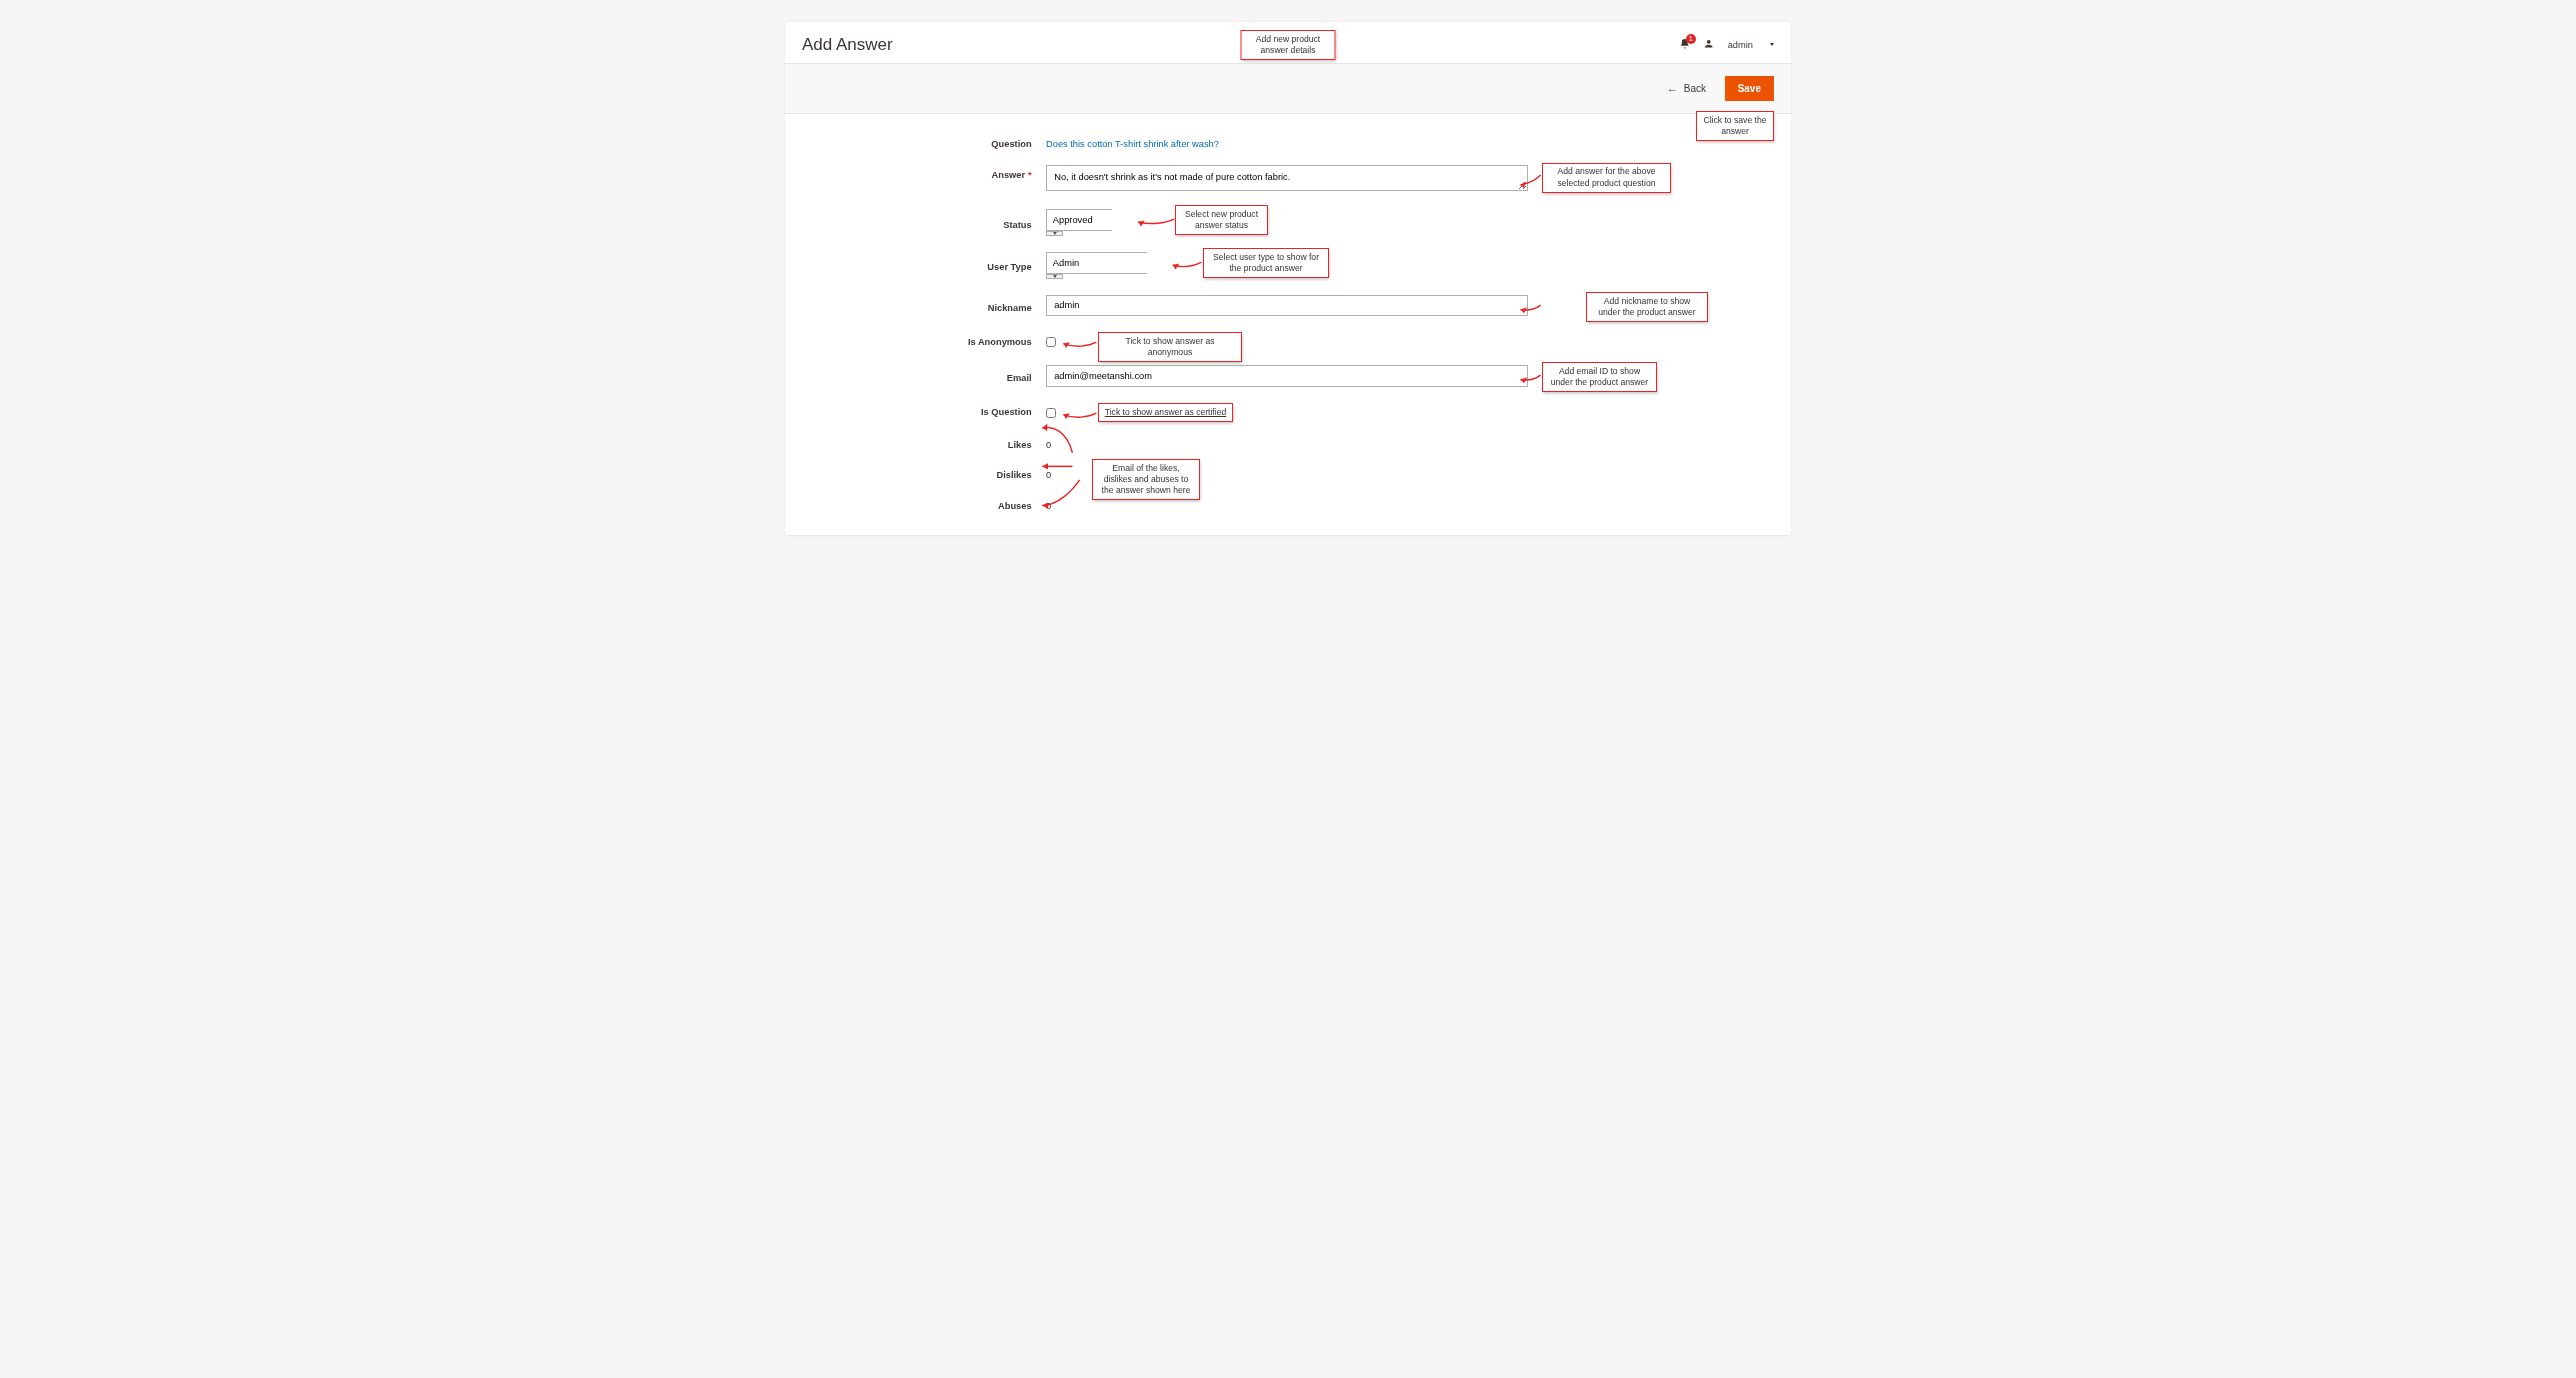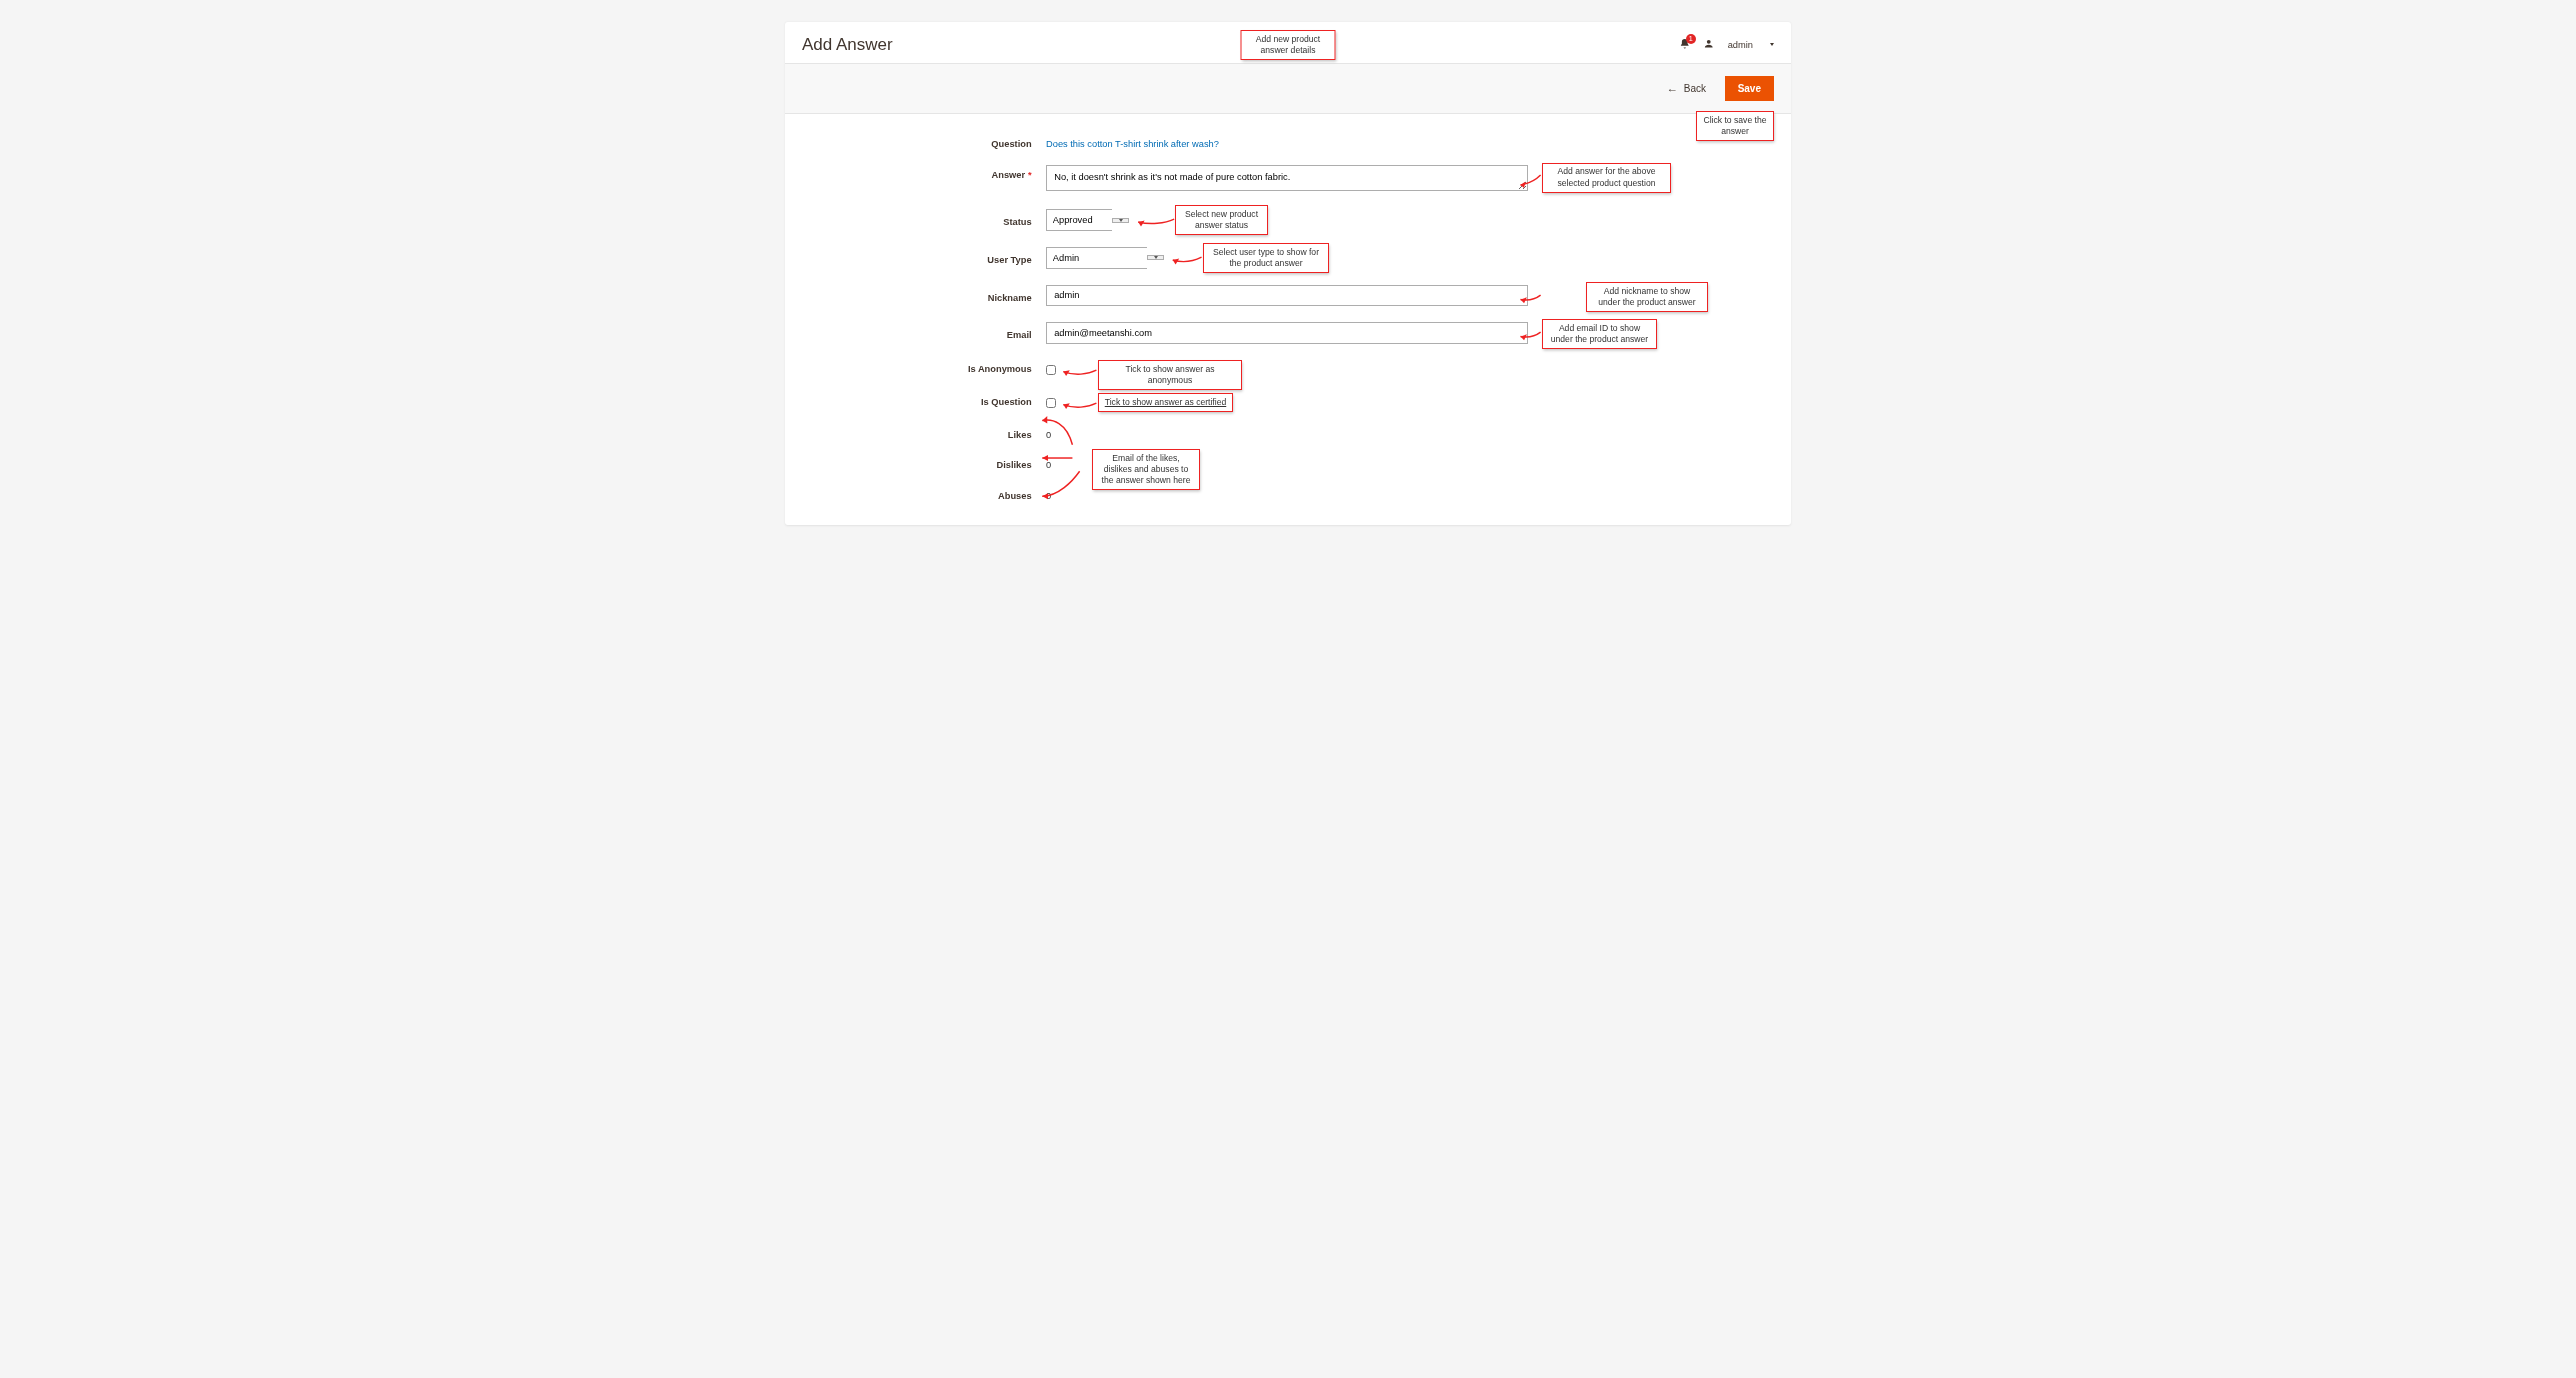--- a/index.html
+++ b/index.html
@@ -191,21 +191,22 @@
       width: 482px;
       max-width: 100%;
       border: 0.7px solid #adadad;
       padding: 4.3px 7.2px;
       font-size: 9.3px;
       height: 21.6px;
     }
 
     .select-wrap {
       display: inline-flex;
-      align-items: center;
+      align-items: flex-start;
+      flex-direction: column;
     }
 
     .select-input {
       border: 0.7px solid #adadad;
       border-right: none;
       padding: 3.6px 5.8px;
       font-size: 9.3px;
       height: 21.6px;
       background: #fff;
       appearance: none;
@@ -370,45 +371,45 @@
       <div class="form-value">
         <input class="text-input" value="admin" style="">
         <div class="callout" style="left:496px; top:-2.9px; width:122px;margin-left:44px;">Add nickname to show under the product answer</div>
         <svg class="arrows" viewBox="0 0 900 40" preserveAspectRatio="none" style="width:647px;height:29px;left:0;top:0;">
           <path d="M688 14 C 680 20, 670 22, 660 20" stroke="#e22" stroke-width="2" fill="none"></path>
           <path d="M660 20 l9 -3 l-4 8 z" fill="#e22"></path>
         </svg>
       </div>
     </div>
 
+    <div class="form-row">
+      <div class="form-label">Is Anonymous</div>
+      <div class="form-value">
+        <input type="checkbox" class="checkbox" style="">
+        <div class="callout" style="left:52px; top:0; width:144px; padding:2.9px 4.3px;">Tick to show answer as anonymous</div>
+        <svg class="arrows" viewBox="0 0 300 40" preserveAspectRatio="none" style="width:216px;height:29px;left:0;top:0;">
+          <path d="M70 14 C 58 20, 40 22, 24 16" stroke="#e22" stroke-width="2" fill="none"></path>
+          <path d="M24 16 l9 -2 l-5 8 z" fill="#e22"></path>
+        </svg>
+      </div>
+    </div>
+
     <div class="form-row center">
       <div class="form-label">Email</div>
       <div class="form-value">
         <input class="text-input" value="admin@meetanshi.com" style="">
         <div class="callout" style="left:496px; top:-2.9px; width:115px;">Add email ID to show under the product answer</div>
         <svg class="arrows" viewBox="0 0 900 40" preserveAspectRatio="none" style="width:647px;height:29px;left:0;top:0;">
           <path d="M688 14 C 680 20, 670 22, 660 20" stroke="#e22" stroke-width="2" fill="none"></path>
           <path d="M660 20 l9 -3 l-4 8 z" fill="#e22"></path>
         </svg>
       </div>
     </div>
 
     <div class="form-row">
-      <div class="form-label">Is Anonymous</div>
-      <div class="form-value">
-        <input type="checkbox" class="checkbox" style="">
-        <div class="callout" style="left:52px; top:0; width:144px; padding:2.9px 4.3px;">Tick to show answer as anonymous</div>
-        <svg class="arrows" viewBox="0 0 300 40" preserveAspectRatio="none" style="width:216px;height:29px;left:0;top:0;">
-          <path d="M70 14 C 58 20, 40 22, 24 16" stroke="#e22" stroke-width="2" fill="none"></path>
-          <path d="M24 16 l9 -2 l-5 8 z" fill="#e22"></path>
-        </svg>
-      </div>
-    </div>
-
-    <div class="form-row">
       <div class="form-label">Is Question</div>
       <div class="form-value">
         <input type="checkbox" class="checkbox" style="">
         <div class="callout" style="left:52px; top:0; width:135px; padding:2.9px 4.3px;text-decoration:underline;">Tick to show answer as certified</div>
         <svg class="arrows" viewBox="0 0 300 40" preserveAspectRatio="none" style="width:216px;height:29px;left:0;top:0;">
           <path d="M70 14 C 58 20, 40 22, 24 16" stroke="#e22" stroke-width="2" fill="none"></path>
           <path d="M24 16 l9 -2 l-5 8 z" fill="#e22"></path>
         </svg>
       </div>
     </div>

